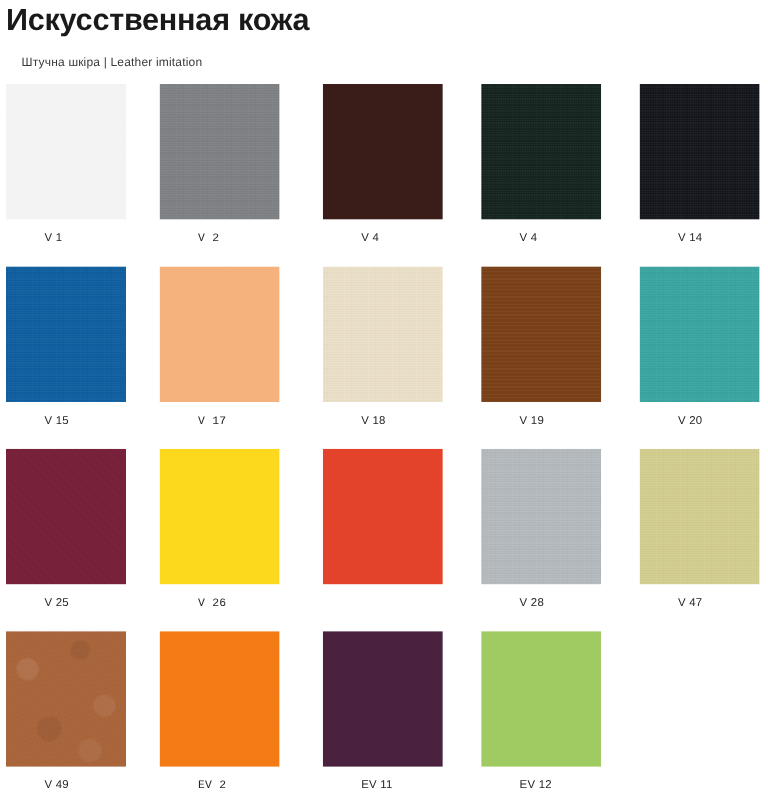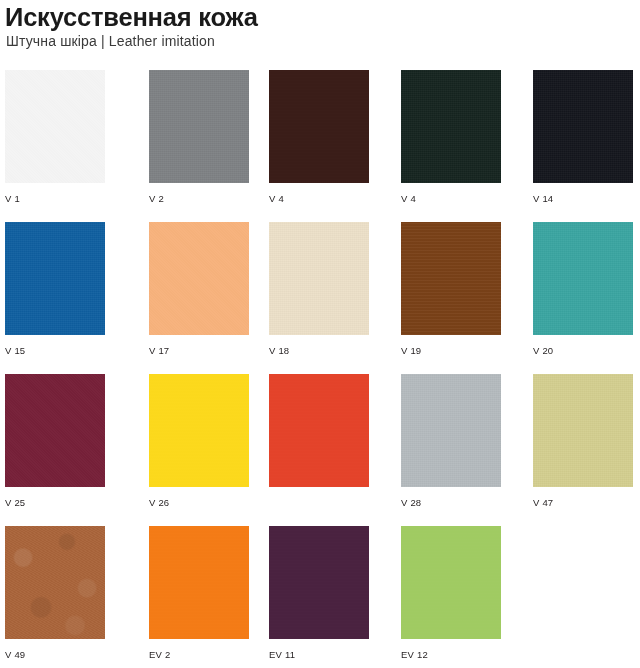--- a/index.html
+++ b/index.html
@@ -31,24 +31,24 @@
     font-size: 25.5px;
     font-weight: bold;
     letter-spacing: -0.2px;
     line-height: 30px;
     margin: 0;
     padding: 2px 0 0 0;
     color: #1a1a1a;
     white-space: nowrap;
   }
   .subtitle {
-    font-size: 14px;
+    font-size: 10px;
     font-weight: normal;
     line-height: 14px;
-    margin: 0;
+    margin: 12px;
     padding: 2px 0 0 1px;
     color: #3a3a3a;
     letter-spacing: 0.15px;
     white-space: nowrap;
   }
 
   .grid {
     position: absolute;
     left: 5px;
     top: 70px;
@@ -57,21 +57,21 @@
   .row {
     position: relative;
     height: 152px;
   }
   .cell {
     position: absolute;
     top: 0;
     width: 100px;
   }
   .cell.c0 { left: 0px; }
-  .cell.c1 { left: 144px; }
+  .cell.c1 { left: 128px; font-family: Liberation Mono, monospace; }
   .cell.c2 { left: 264px; }
   .cell.c3 { left: 396px; }
   .cell.c4 { left: 528px; }
 
   .swatch {
     width: 100px;
     height: 113px;
     position: relative;
     overflow: hidden;
   }
@@ -114,20 +114,21 @@
       repeating-linear-gradient(0deg, rgba(255,255,255,0.16) 0px, rgba(255,255,255,0.16) 1px, rgba(0,0,0,0.10) 1px, rgba(0,0,0,0.10) 3px);
   }
 
   .label {
     font-size: 9.5px;
     line-height: 12px;
     color: #231f20;
     padding-top: 10px;
     letter-spacing: 0.2px;
     white-space: nowrap;
+    margin-left: 32px;
   }
 </style>
 </head>
 <body>
 
 <div class="page">
 
   <div class="header">
     <h1 class="title">Искусственная кожа</h1>
     <div class="subtitle">Штучна шкіра | Leather imitation</div>

